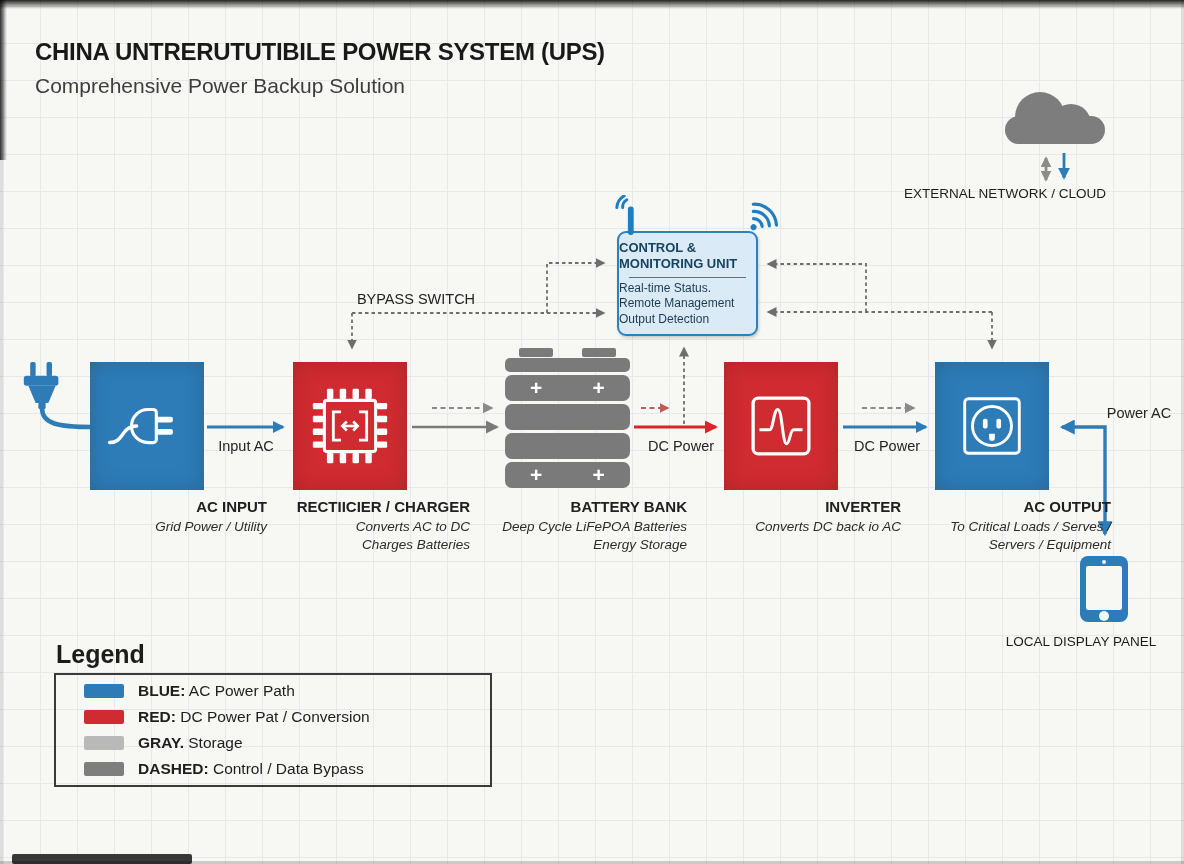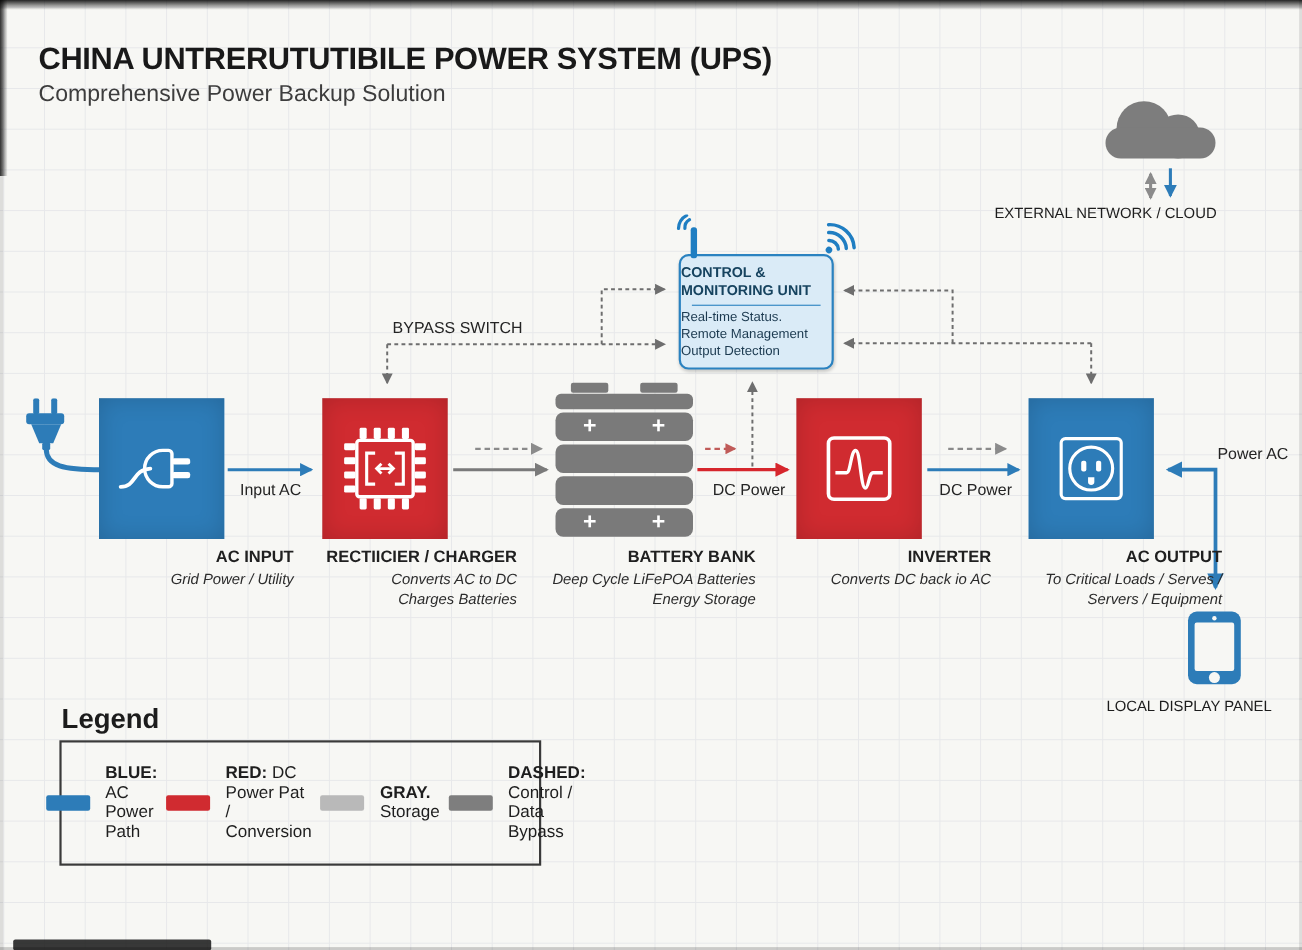--- a/index.html
+++ b/index.html
@@ -9,21 +9,21 @@
     background-size:37px 37px;background-position:3px 6px;}
   .abs{position:absolute;}
   
   .edge-top{left:0;top:0;width:100%;height:9px;background:linear-gradient(180deg,rgba(8,8,8,.88),rgba(8,8,8,0));z-index:6;}
   .edge-left{left:0;top:0;width:7px;height:160px;background:linear-gradient(90deg,rgba(8,8,8,.8),rgba(8,8,8,0));z-index:6;}
   .edge-left2{left:0;top:0;width:3px;height:100%;background:rgba(0,0,0,.10);z-index:6;}
   .edge-right{left:1181px;top:0;width:3px;height:100%;background:rgba(0,0,0,.10);z-index:6;}
   .edge-bl{left:12px;top:854px;width:180px;height:10px;background:#161616;opacity:.85;border-radius:2px;z-index:6;}
   .edge-bottom{left:0;top:861px;width:100%;height:3px;background:rgba(0,0,0,.18);z-index:6;}
 
-  .title{left:35px;top:38px;font-size:28px;font-weight:bold;letter-spacing:-.3px;color:#191919;z-index:4;}
+  .title{left:35px;top:38px;font-size:24px;font-weight:bold;letter-spacing:-.3px;color:#191919;z-index:4;}
   .subtitle{left:35px;top:74px;font-size:21px;color:#3d3d3d;z-index:4;}
 
   .overlay{left:0;top:0;z-index:2;}
 
   .block{width:114px;height:128px;top:362px;display:flex;align-items:center;justify-content:center;z-index:3;
     box-shadow:inset 0 0 22px rgba(0,0,0,.16);}
   .blue{background:#2d7cb8;}
   .red{background:#d02b30;}
   .blk-label{z-index:4;text-align:right;transform:translateX(-50%);top:498px;width:240px;color:#202020;}
   .blk-title{font-size:15px;font-weight:bold;margin-bottom:3px;}
@@ -57,21 +57,21 @@
   .tablet{left:1080px;top:556px;width:48px;height:66px;background:#2d7cb8;border-radius:8px;z-index:3;}
   .tab-screen{position:absolute;left:6px;top:10px;width:36px;height:44px;background:#f7f7f4;border-radius:2px;}
   .tab-dot{position:absolute;left:22px;top:4px;width:4px;height:4px;border-radius:50%;background:#f7f7f4;}
   .tab-home{position:absolute;left:19px;top:55px;width:10px;height:10px;border-radius:50%;background:#f7f7f4;}
 
   .caption{z-index:4;font-size:13.5px;color:#1d1d1d;transform:translateX(-50%);white-space:nowrap;}
 
   
   .legend-title{left:56px;top:640px;font-size:25px;font-weight:bold;color:#1c1c1c;z-index:4;}
   .legend-box{left:54px;top:673px;width:438px;height:114px;border:2px solid #3a3a3a;z-index:4;
-    display:flex;flex-direction:row;justify-content:center;gap:8px;padding-left:28px;box-sizing:border-box;}
+    display:flex;flex-direction:column;justify-content:center;gap:8px;padding-left:28px;box-sizing:border-box;}
   .legend-row{display:flex;align-items:center;gap:14px;}
   .swatch{width:40px;height:14px;border-radius:2px;flex:0 0 auto;}
   .legend-text{font-size:15.5px;color:#1e1e1e;}
   .legend-text b{font-weight:bold;}
 </style>
 </head>
 <body>
 
 <div class="stage">
 

